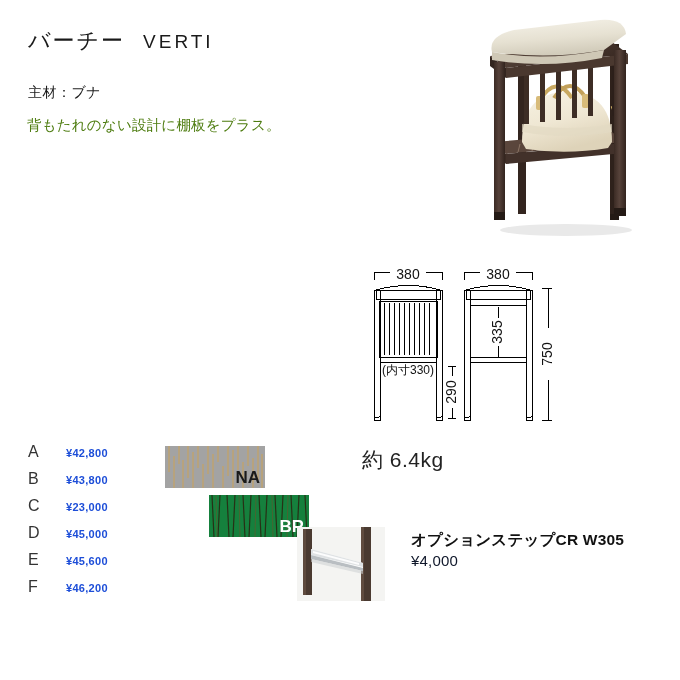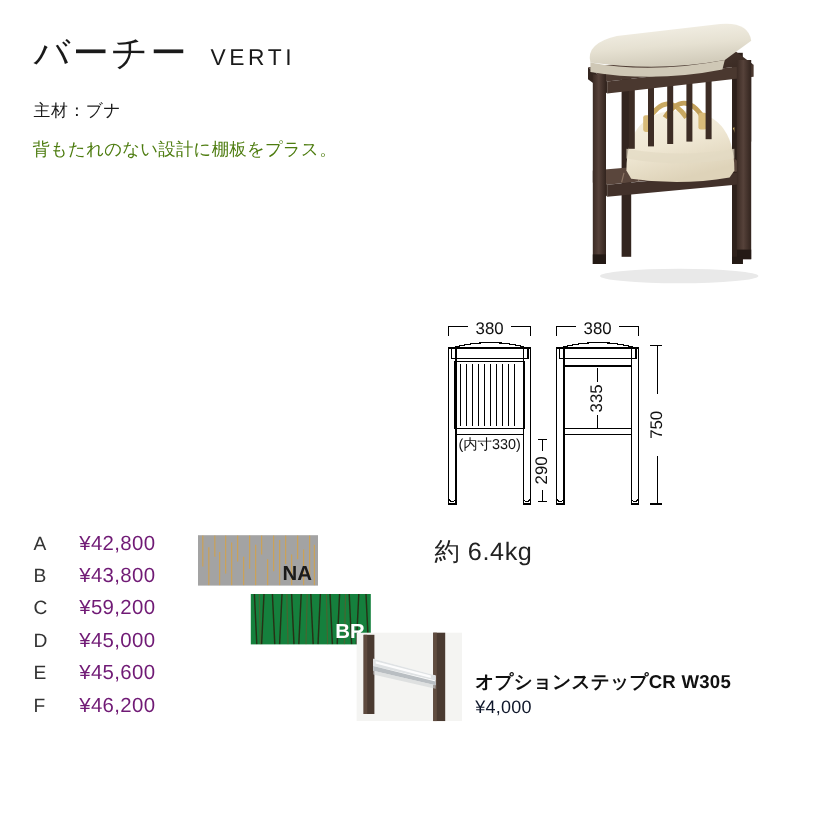--- a/index.html
+++ b/index.html
@@ -9,37 +9,37 @@
     background:#ffffff;
     font-family:"Liberation Sans","DejaVu Sans",sans-serif;
     color:#111;
     overflow:hidden;
     position:relative;
   }
   .page{position:relative;width:680px;height:680px;}
 
   
   .title-row{position:absolute;left:28px;top:30px;display:flex;align-items:baseline;gap:18px;}
-  .title-jp{font-size:30px;letter-spacing:2px;color:#1a1a1a;line-height:1;font-weight:400;}
+  .title-jp{font-size:22px;letter-spacing:2px;color:#1a1a1a;line-height:1;font-weight:400;}
   .title-en{font-size:19px;letter-spacing:3px;color:#1a1a1a;font-weight:400;}
 
   .material{position:absolute;left:28px;top:84px;font-size:14px;letter-spacing:.5px;color:#1a1a1a;}
 
   .desc{position:absolute;left:27px;top:113px;font-size:14.5px;line-height:24px;color:#4d7c0f;letter-spacing:.2px;}
   .desc div{white-space:nowrap;}
 
   
   .photo{position:absolute;left:462px;top:2px;width:216px;height:238px;}
   .photo svg{display:block;}
 
   
   .price-list{position:absolute;left:28px;top:443px;}
   .price-row{display:flex;align-items:baseline;height:27px;}
   .price-grade{width:38px;font-size:16px;color:#333;}
-  .price-val{font-size:17px;color:#701a75;letter-spacing:.3px;}
+  .price-val{font-size:11px;color:#1d4ed8;letter-spacing:.3px;font-weight:bold;}
 
   
   .swatch-label{position:absolute;left:166px;top:418px;font-size:12px;color:#701a75;letter-spacing:.5px;margin-top:32px;}
   .swatch-wrap{position:absolute;left:165px;top:446px;}
   .swatch{width:100px;height:42px;position:relative;overflow:hidden;}
   .swatch + .swatch{margin-top:7px;}
   .swatch .code{
     position:absolute;right:5px;bottom:2px;font-size:17px;font-weight:bold;line-height:1;
   }
   .sw-na{background:#a3a3a3;}
@@ -48,21 +48,21 @@
   .sw-br .code{color:#ffffff;}
   .grain{position:absolute;inset:0;}
 
   
   .tech{position:absolute;left:360px;top:258px;width:230px;height:168px;}
 
   
   .weight{position:absolute;left:362px;top:446px;font-size:21px;color:#222;letter-spacing:.5px;}
 
   
-  .option{position:absolute;left:297px;top:527px;display:flex;gap:11px;align-items:flex-end;}
+  .option{position:absolute;left:297px;top:527px;display:flex;gap:26px;}
   .option-thumb{width:88px;height:74px;flex:none;}
   .option-info{padding-top:2px;}
   .option-name{font-size:15.5px;font-weight:bold;color:#111;line-height:21px;letter-spacing:.2px;white-space:nowrap;}
   .option-code{font-size:15.5px;font-weight:bold;color:#111;line-height:21px;letter-spacing:.2px;}
   .option-price{font-size:15px;color:#0f172a;line-height:22px;letter-spacing:.2px;}
 </style>
 </head>
 <body>
 
 <div class="page">
@@ -239,21 +239,21 @@
     <div class="price-row">
       <span class="price-grade">A</span>
       <span class="price-val">¥42,800</span>
     </div>
     <div class="price-row">
       <span class="price-grade">B</span>
       <span class="price-val">¥43,800</span>
     </div>
     <div class="price-row">
       <span class="price-grade">C</span>
-      <span class="price-val">¥59,200</span>
+      <span class="price-val">¥23,000</span>
     </div>
     <div class="price-row">
       <span class="price-grade">D</span>
       <span class="price-val">¥45,000</span>
     </div>
     <div class="price-row">
       <span class="price-grade">E</span>
       <span class="price-val">¥45,600</span>
     </div>
     <div class="price-row">

